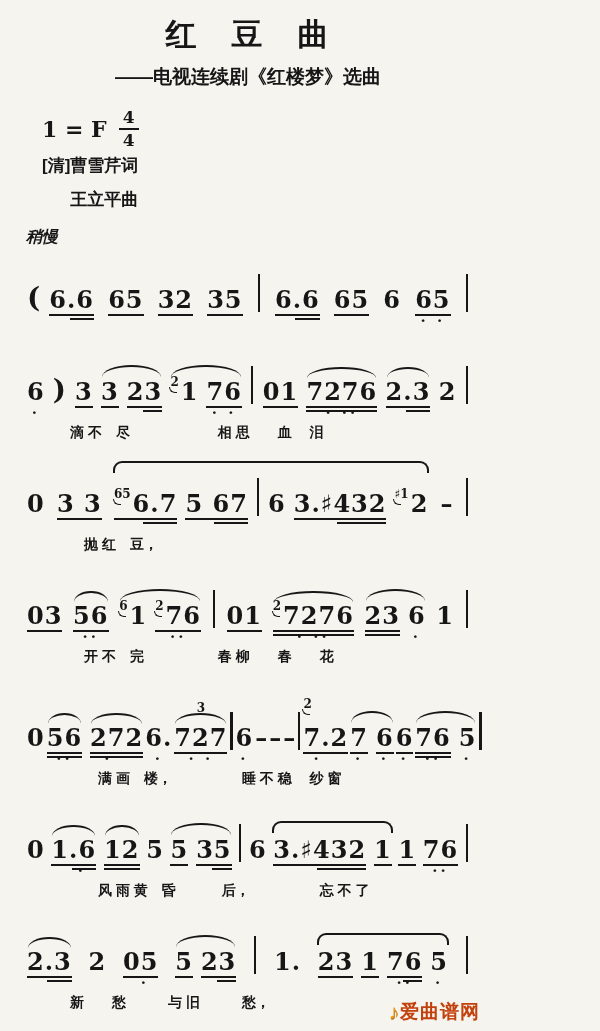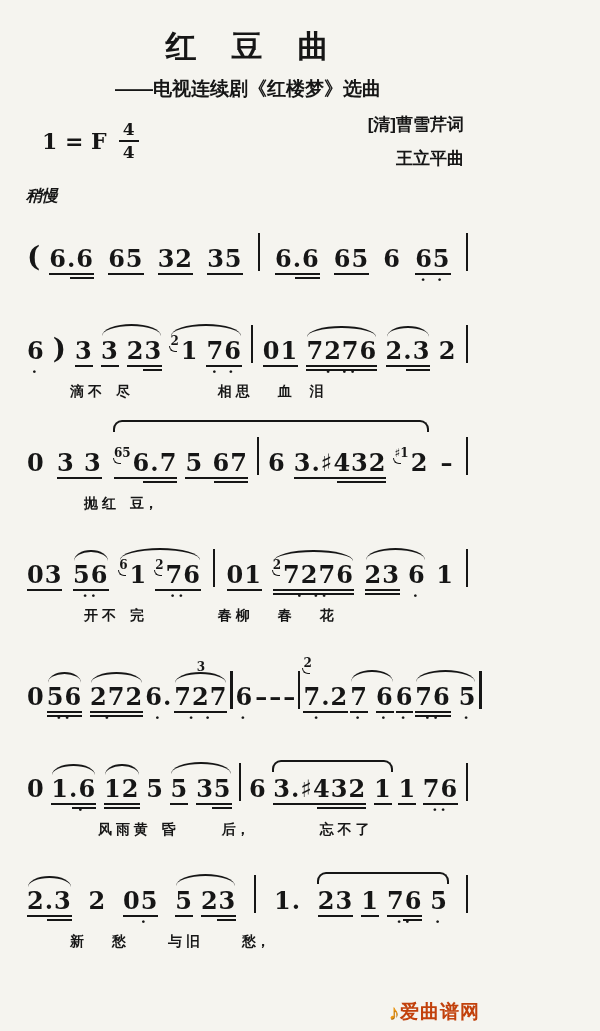--- a/index.html
+++ b/index.html
@@ -1,27 +1,27 @@
 <!DOCTYPE html>
 <html><head>
 <meta charset="utf-8">
 <style>
   html,body{margin:0;padding:0;}
   body{
     width:600px;height:1031px;overflow:hidden;position:relative;
     background:#f5f4ef;color:#161616;
     font-family:"Liberation Sans","DejaVu Sans",sans-serif;
   }
-  .page{box-sizing:border-box;width:492px;height:1031px;padding:16px 22px 0 26px;position:relative;}
+  .page{box-sizing:border-box;width:492px;height:1031px;padding:4px 22px 0 26px;position:relative;}
   .title{
     font-family:"DejaVu Serif",serif;font-weight:900;font-size:31px;
     text-align:center;margin:10px 0 8px 0;letter-spacing:2px;
   }
   .subtitle{text-align:center;font-size:19px;font-weight:700;margin:0 0 2px 0;}
-  .meta-row{display:flex;justify-content:space-between;align-items:flex-start;padding:4px 6px 0 16px;}
+  .meta-row{display:flex;justify-content:space-between;align-items:flex-start;padding:4px 6px 0 16px;flex-direction:column;}
   .keysig{font-family:"DejaVu Serif",serif;font-weight:700;font-size:22px;display:flex;align-items:center;gap:12px;margin-top:12px;}
   .timesig{display:inline-flex;flex-direction:column;align-items:center;font-size:17px;line-height:1.1;font-weight:900;}
   .ts-num{border-bottom:2.2px solid #161616;padding:0 4px 1px 4px;}
   .ts-den{padding-top:1px;}
   .credits{text-align:right;font-size:17px;font-weight:700;line-height:2.0;}
   .tempo{font-size:16px;font-weight:700;margin:10px 0 0 0;font-style:italic;}
   #score{margin-top:0;}
   .mline{margin-bottom:10px;}
   .nrow{display:flex;justify-content:space-between;align-items:flex-end;padding:26px 0 18px 0;}
   .grp{display:inline-flex;align-items:flex-end;gap:6px;position:relative;}
@@ -260,20 +260,21 @@
           </span>
           <span class="grp">
             <span class="garc"></span>
             <span class="tok"><span class="num">76</span><span class="ul1"></span><span class="ul2"></span><span class="dots">··</span></span>
             <span class="tok"><span class="num">5</span><span class="dots">·</span></span>
           </span>
           <span class="grp">
             <span class="bar"></span>
           </span>
         </div>
+        <div class="lyrics">　　　满 画　楼，　　　　　睡 不 稳　 纱 窗</div>
       </div>
       <div class="mline">
         <div class="nrow">
           <span class="grp">
             <span class="tok"><span class="num">0</span></span>
           </span>
           <span class="grp">
             <span class="tok"><span class="num">1.6</span><span class="arc"></span><span class="ul1"></span><span class="ul2p"></span><span class="dots">  ·</span></span>
             <span class="tok"><span class="num">12</span><span class="arc"></span><span class="ul1"></span><span class="ul2"></span></span>
           </span>

